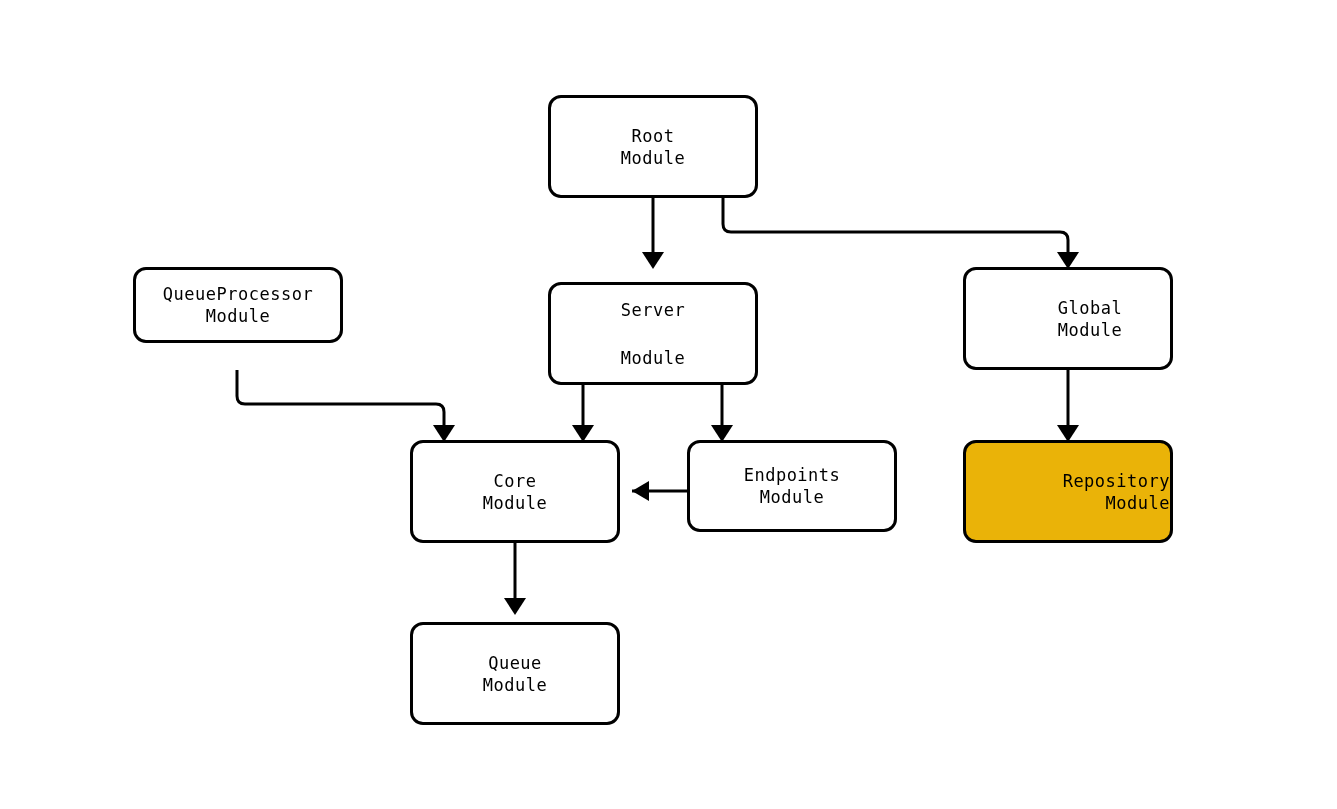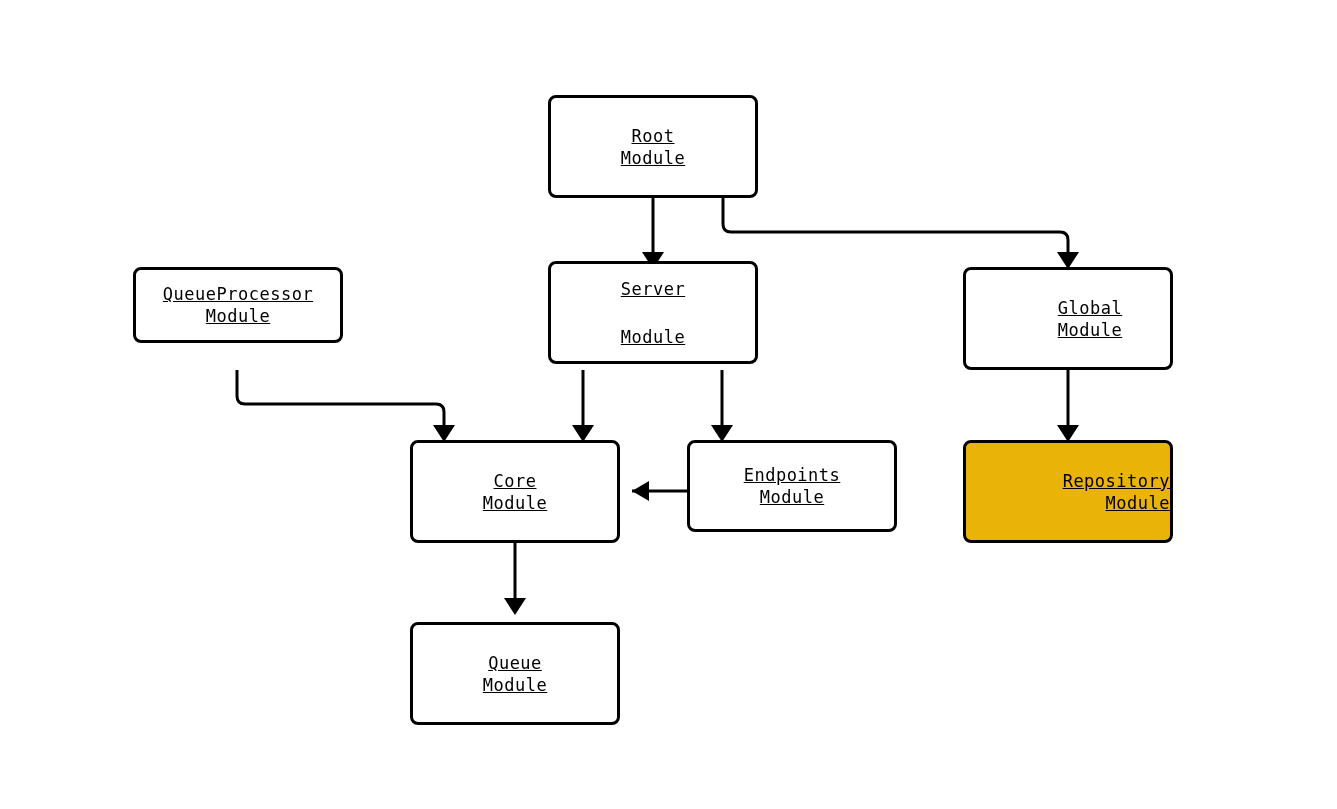--- a/index.html
+++ b/index.html
@@ -24,28 +24,27 @@
     top: 0;
     width: 1337px;
     height: 809px;
     pointer-events: none;
   }
   .node {
     position: absolute;
     box-sizing: border-box;
     background: #ffffff;
     border: 3px solid #000000;
-    border-radius: 8px;
+    border-radius: 13px;
     display: flex;
     flex-direction: column;
     align-items: center;
     justify-content: center;
     text-align: center;
     z-index: 2;
-    text-decoration: underline;
   }
   .node-line {
     font-family: "DejaVu Sans Mono", monospace;
     font-size: 17px;
     line-height: 22px;
     color: #000000;
     letter-spacing: 0.5px;
     white-space: nowrap;
   }
 </style>
@@ -87,21 +86,21 @@
 
   <div id="node-layer">
       <div class="node" style="left: 548px; top: 95px; width: 210px; height: 103px; background: rgb(255, 255, 255); border-color: rgb(0, 0, 0);">
         <div class="node-line" style="color: rgb(0, 0, 0);">Root</div>
         <div class="node-line" style="color: rgb(0, 0, 0);">Module</div>
       </div>
       <div class="node" style="left: 133px; top: 267px; width: 210px; height: 76px; background: rgb(255, 255, 255); border-color: rgb(0, 0, 0);">
         <div class="node-line" style="color: rgb(0, 0, 0);">QueueProcessor</div>
         <div class="node-line" style="color: rgb(0, 0, 0);">Module</div>
       </div>
-      <div class="node" style="left: 548px; top: 261px; width: 210px; height: 103px; background: rgb(255, 255, 255); border-color: rgb(0, 0, 0); gap: 26px;">
+      <div class="node" style="left: 548px; top: 282px; width: 210px; height: 103px; background: rgb(255, 255, 255); border-color: rgb(0, 0, 0); gap: 26px;">
         <div class="node-line" style="color: rgb(0, 0, 0);">Server</div>
         <div class="node-line" style="color: rgb(0, 0, 0);">Module</div>
       </div>
       <div class="node" style="left: 963px; top: 267px; width: 210px; height: 103px; background: rgb(255, 255, 255); border-color: rgb(0, 0, 0); padding-left: 44px;">
         <div class="node-line" style="color: rgb(0, 0, 0);">Global</div>
         <div class="node-line" style="color: rgb(0, 0, 0);">Module</div>
       </div>
       <div class="node" style="left: 410px; top: 440px; width: 210px; height: 103px; background: rgb(255, 255, 255); border-color: rgb(0, 0, 0);">
         <div class="node-line" style="color: rgb(0, 0, 0);">Core</div>
         <div class="node-line" style="color: rgb(0, 0, 0);">Module</div>

